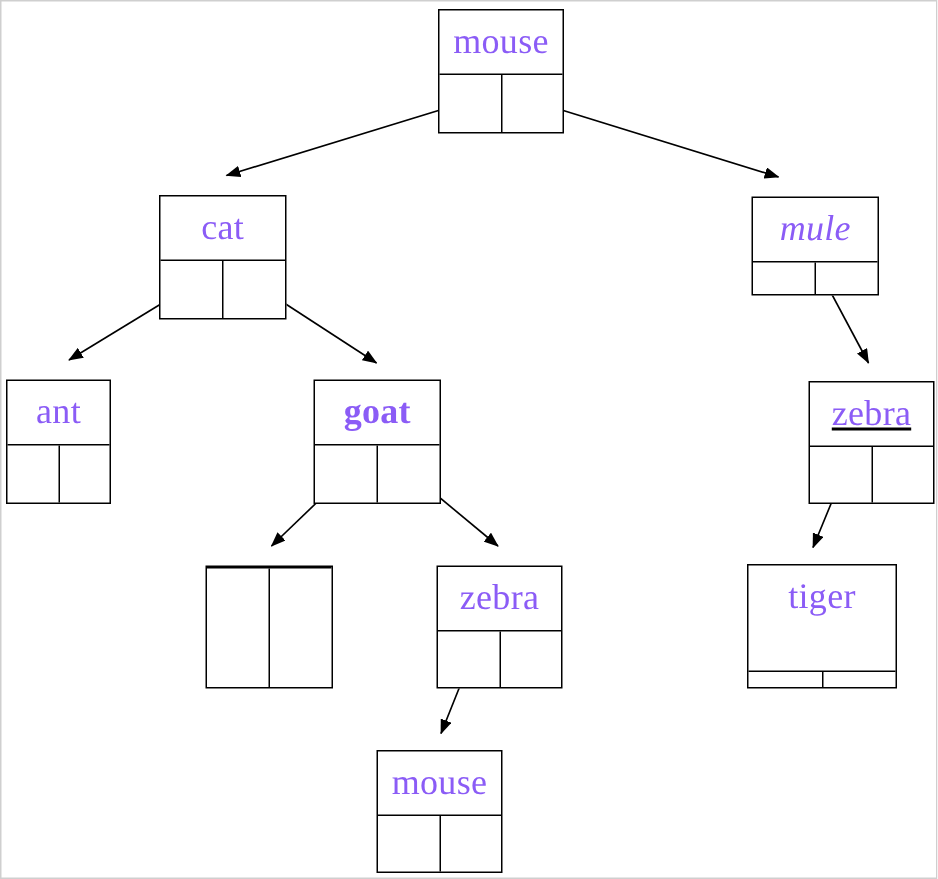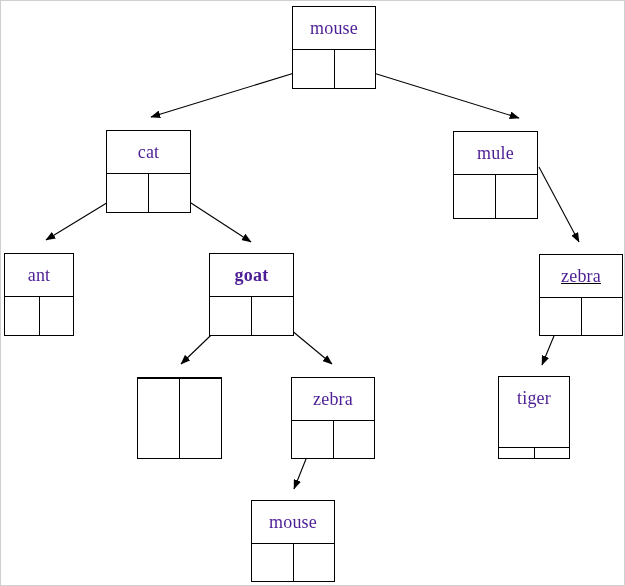--- a/index.html
+++ b/index.html
@@ -31,22 +31,22 @@
     border: 1px solid #000000;
     background: #ffffff;
     display: flex;
     flex-direction: column;
   }
   .node-label {
     flex: 0 0 auto;
     display: flex;
     align-items: center;
     justify-content: center;
-    color: #4c1d95;
-    font-size: 18px;
+    color: #8b5cf6;
+    font-size: 24px;
     line-height: 1;
     letter-spacing: 0.2px;
     user-select: none;
   }
   .node-pointers {
     flex: 1 1 auto;
     display: flex;
     border-top: 1px solid #000000;
   }
   .ptr {
@@ -89,21 +89,21 @@
           <div class="ptr right"></div>
         </div>
       </div>
       <div class="node" style="left: 105px; top: 129px; width: 85px; height: 83px; justify-content: center;">
         <div class="node-label" style="height: 42px;">cat</div>
         <div class="node-pointers">
           <div class="ptr left"></div>
           <div class="ptr right"></div>
         </div>
       </div>
-      <div class="node" style="left: 452px; top: 130px; width: 85px; height: 88px;">
+      <div class="node" style="left: 500px; top: 130px; width: 85px; height: 66px; font-style: italic;">
         <div class="node-label" style="height: 42px;">mule</div>
         <div class="node-pointers">
           <div class="ptr left"></div>
           <div class="ptr right"></div>
         </div>
       </div>
       <div class="node" style="left: 3px; top: 252px; width: 70px; height: 83px;">
         <div class="node-label" style="height: 42px;">ant</div>
         <div class="node-pointers">
           <div class="ptr left"></div>
@@ -130,21 +130,21 @@
           <div class="ptr right"></div>
         </div>
       </div>
       <div class="node" style="left: 290px; top: 376px; width: 84px; height: 82px;">
         <div class="node-label" style="height: 42px;">zebra</div>
         <div class="node-pointers">
           <div class="ptr left"></div>
           <div class="ptr right"></div>
         </div>
       </div>
-      <div class="node" style="left: 497px; top: 375px; width: 72px; height: 83px; gap: 28px;">
+      <div class="node" style="left: 497px; top: 375px; width: 100px; height: 83px; gap: 28px;">
         <div class="node-label" style="height: 42px;">tiger</div>
         <div class="node-pointers">
           <div class="ptr left"></div>
           <div class="ptr right"></div>
         </div>
       </div>
       <div class="node" style="left: 250px; top: 499px; width: 84px; height: 82px;">
         <div class="node-label" style="height: 42px;">mouse</div>
         <div class="node-pointers">
           <div class="ptr left"></div>

